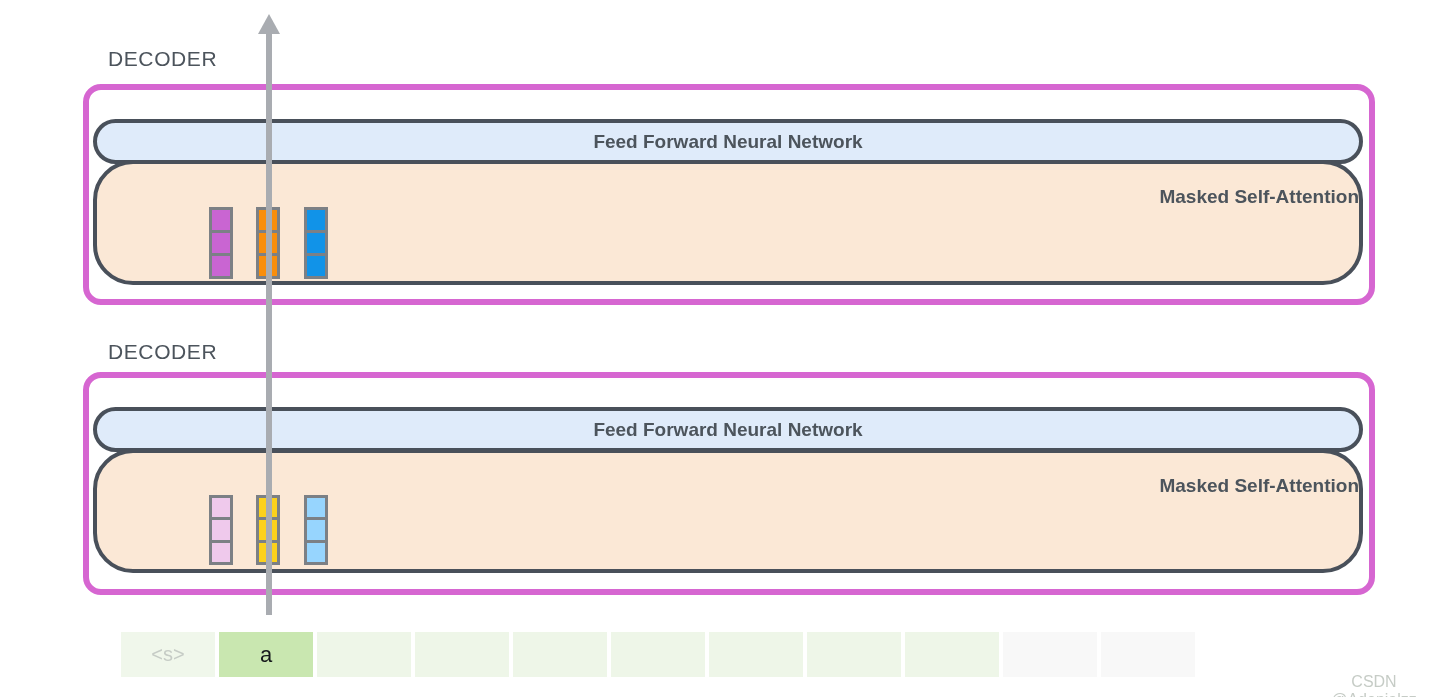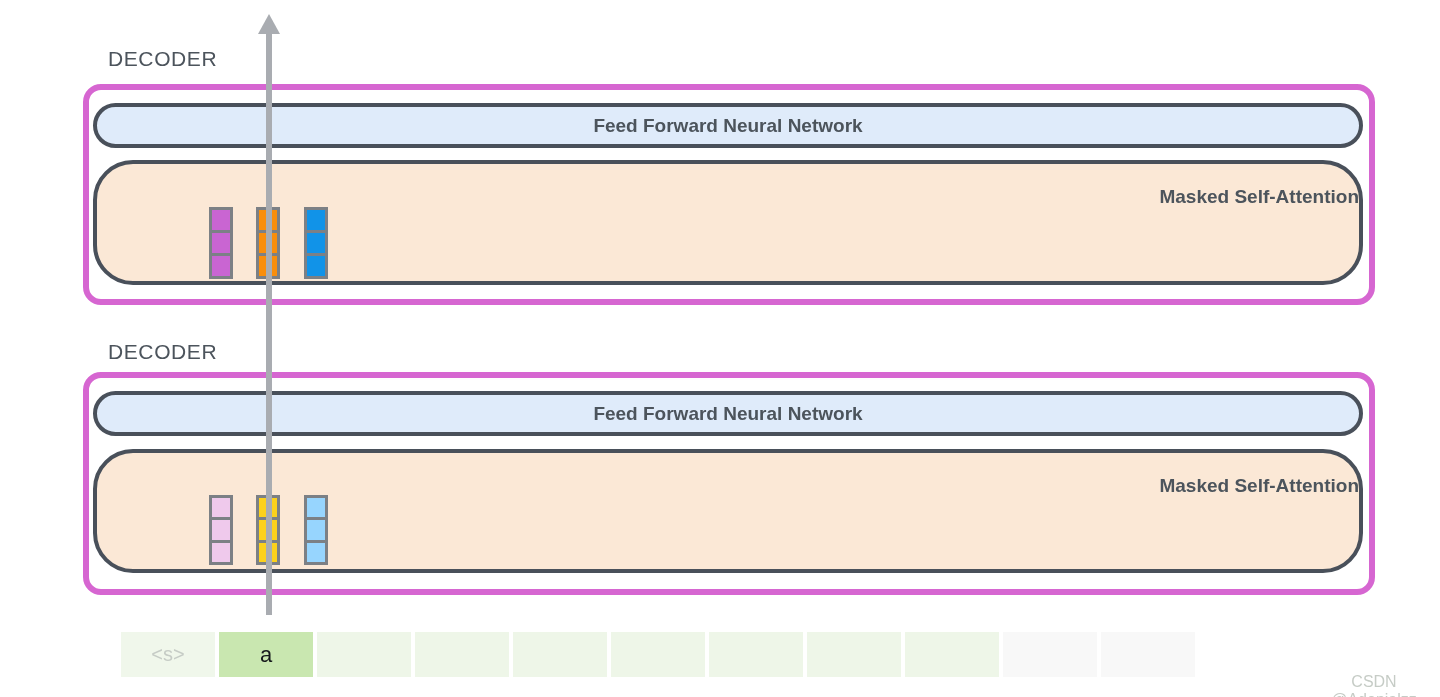--- a/index.html
+++ b/index.html
@@ -51,21 +51,21 @@
     border-style: solid;
     border-radius: 18px;
     background: #ffffff;
     z-index: 1;
   }
   #decoder-box-1 { top: 84px;  height: 221px; }
   #decoder-box-2 { top: 372px; height: 223px; }
 
   .ffnn-box {
     position: absolute;
-    left: 4px; top: 13px;
+    left: 4px; top: 29px;
     width: 1270px; height: 45px;
     box-sizing: border-box;
     border-width: 4px;
     border-style: solid;
     border-radius: 23px;
     display: flex;
     align-items: center;
     justify-content: center;
   }
   .attn-box {

